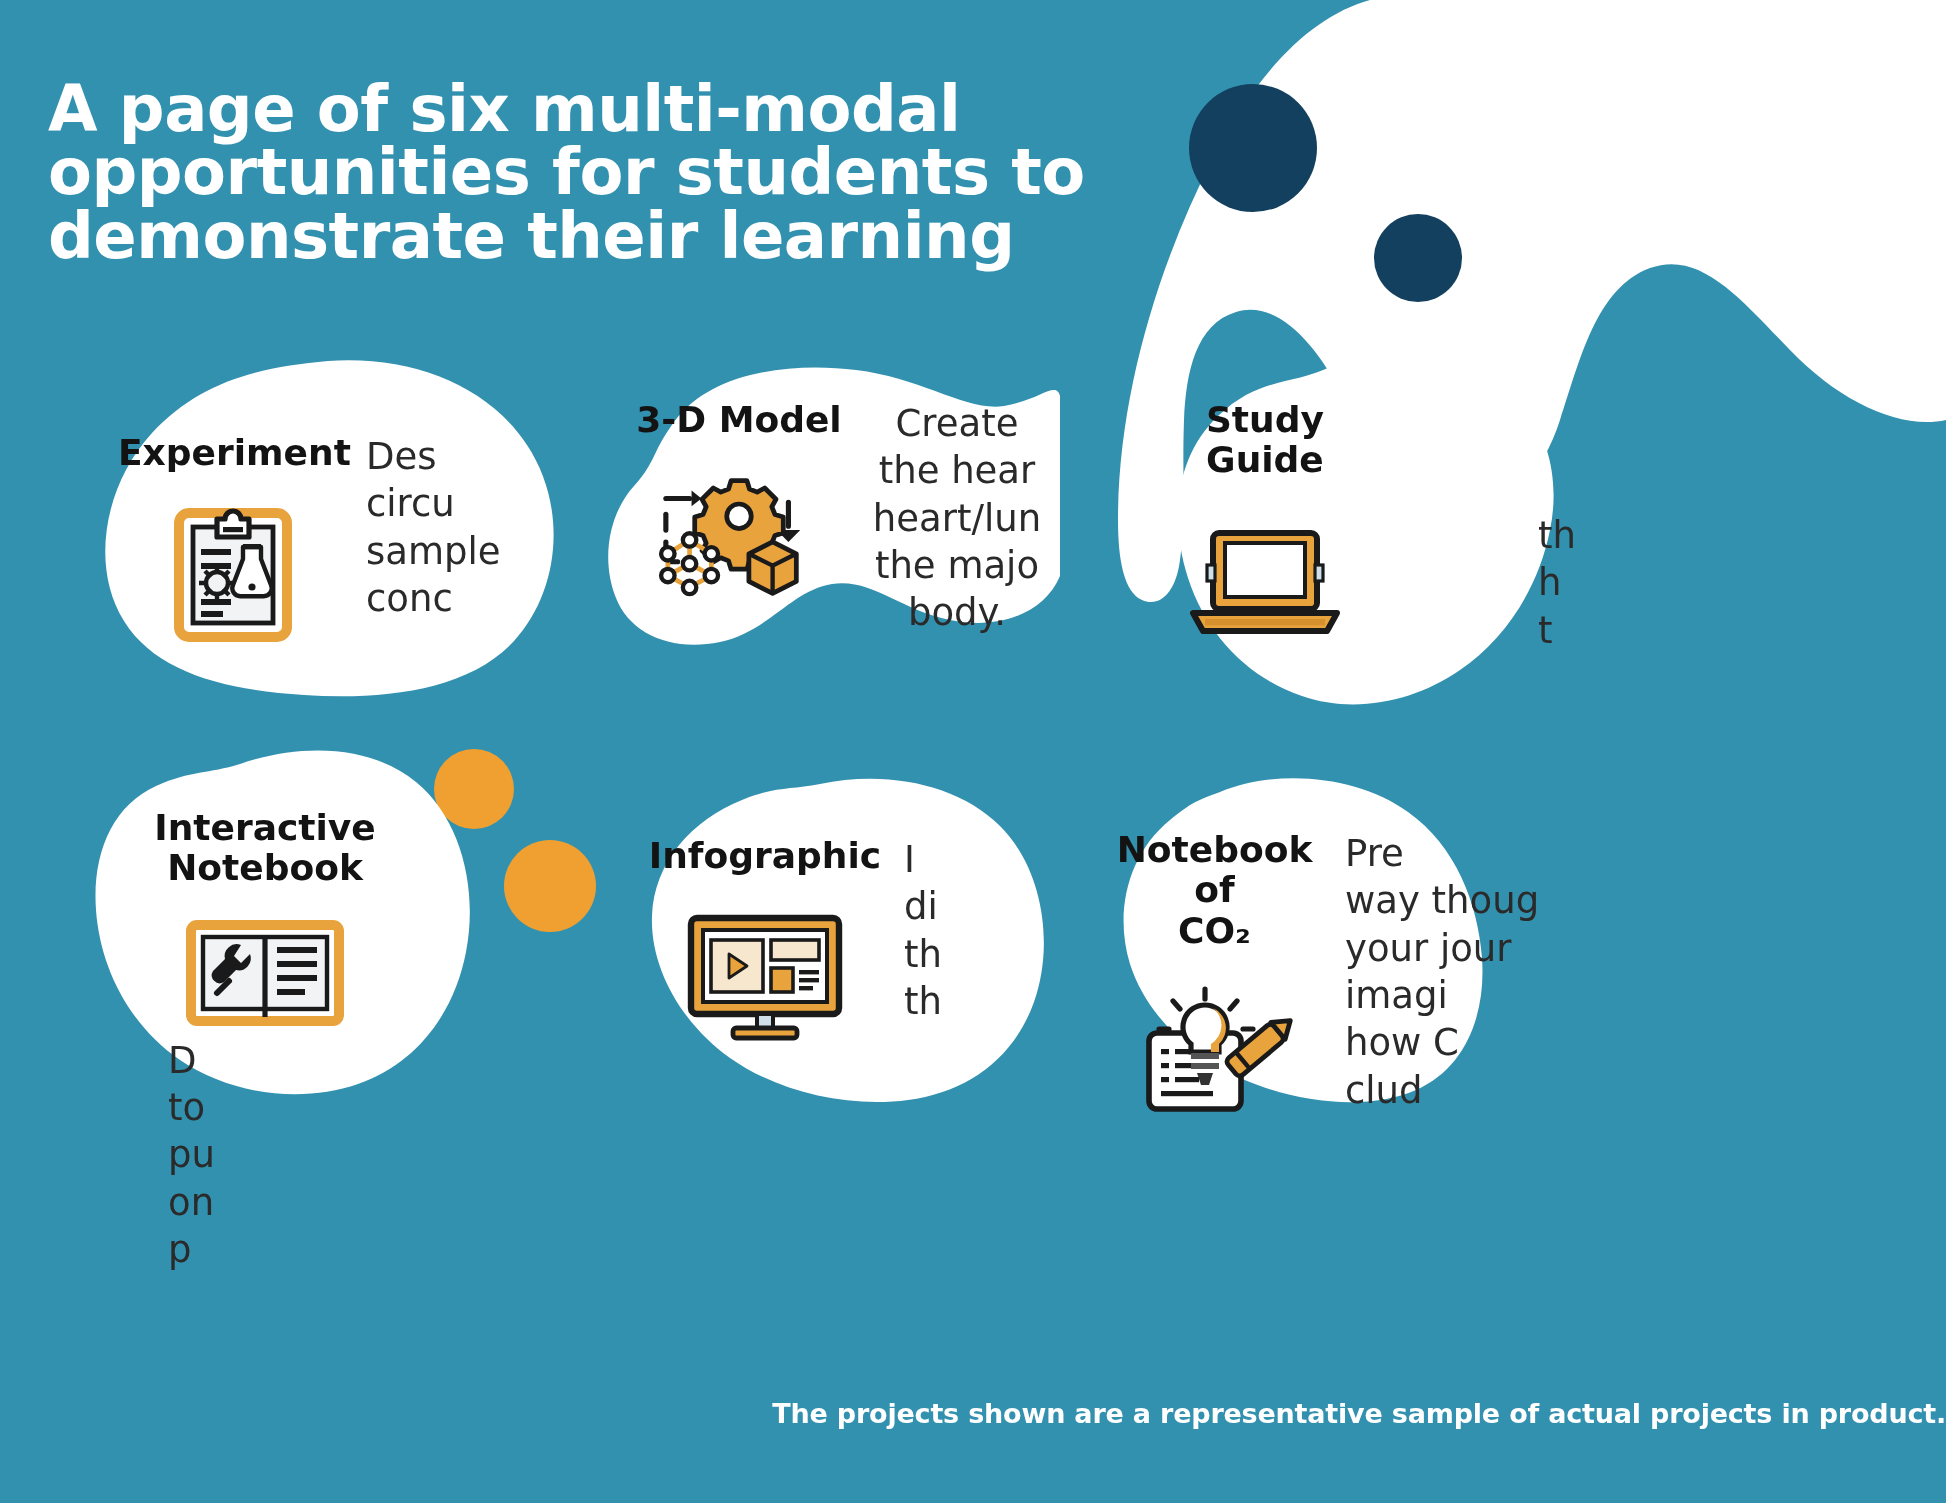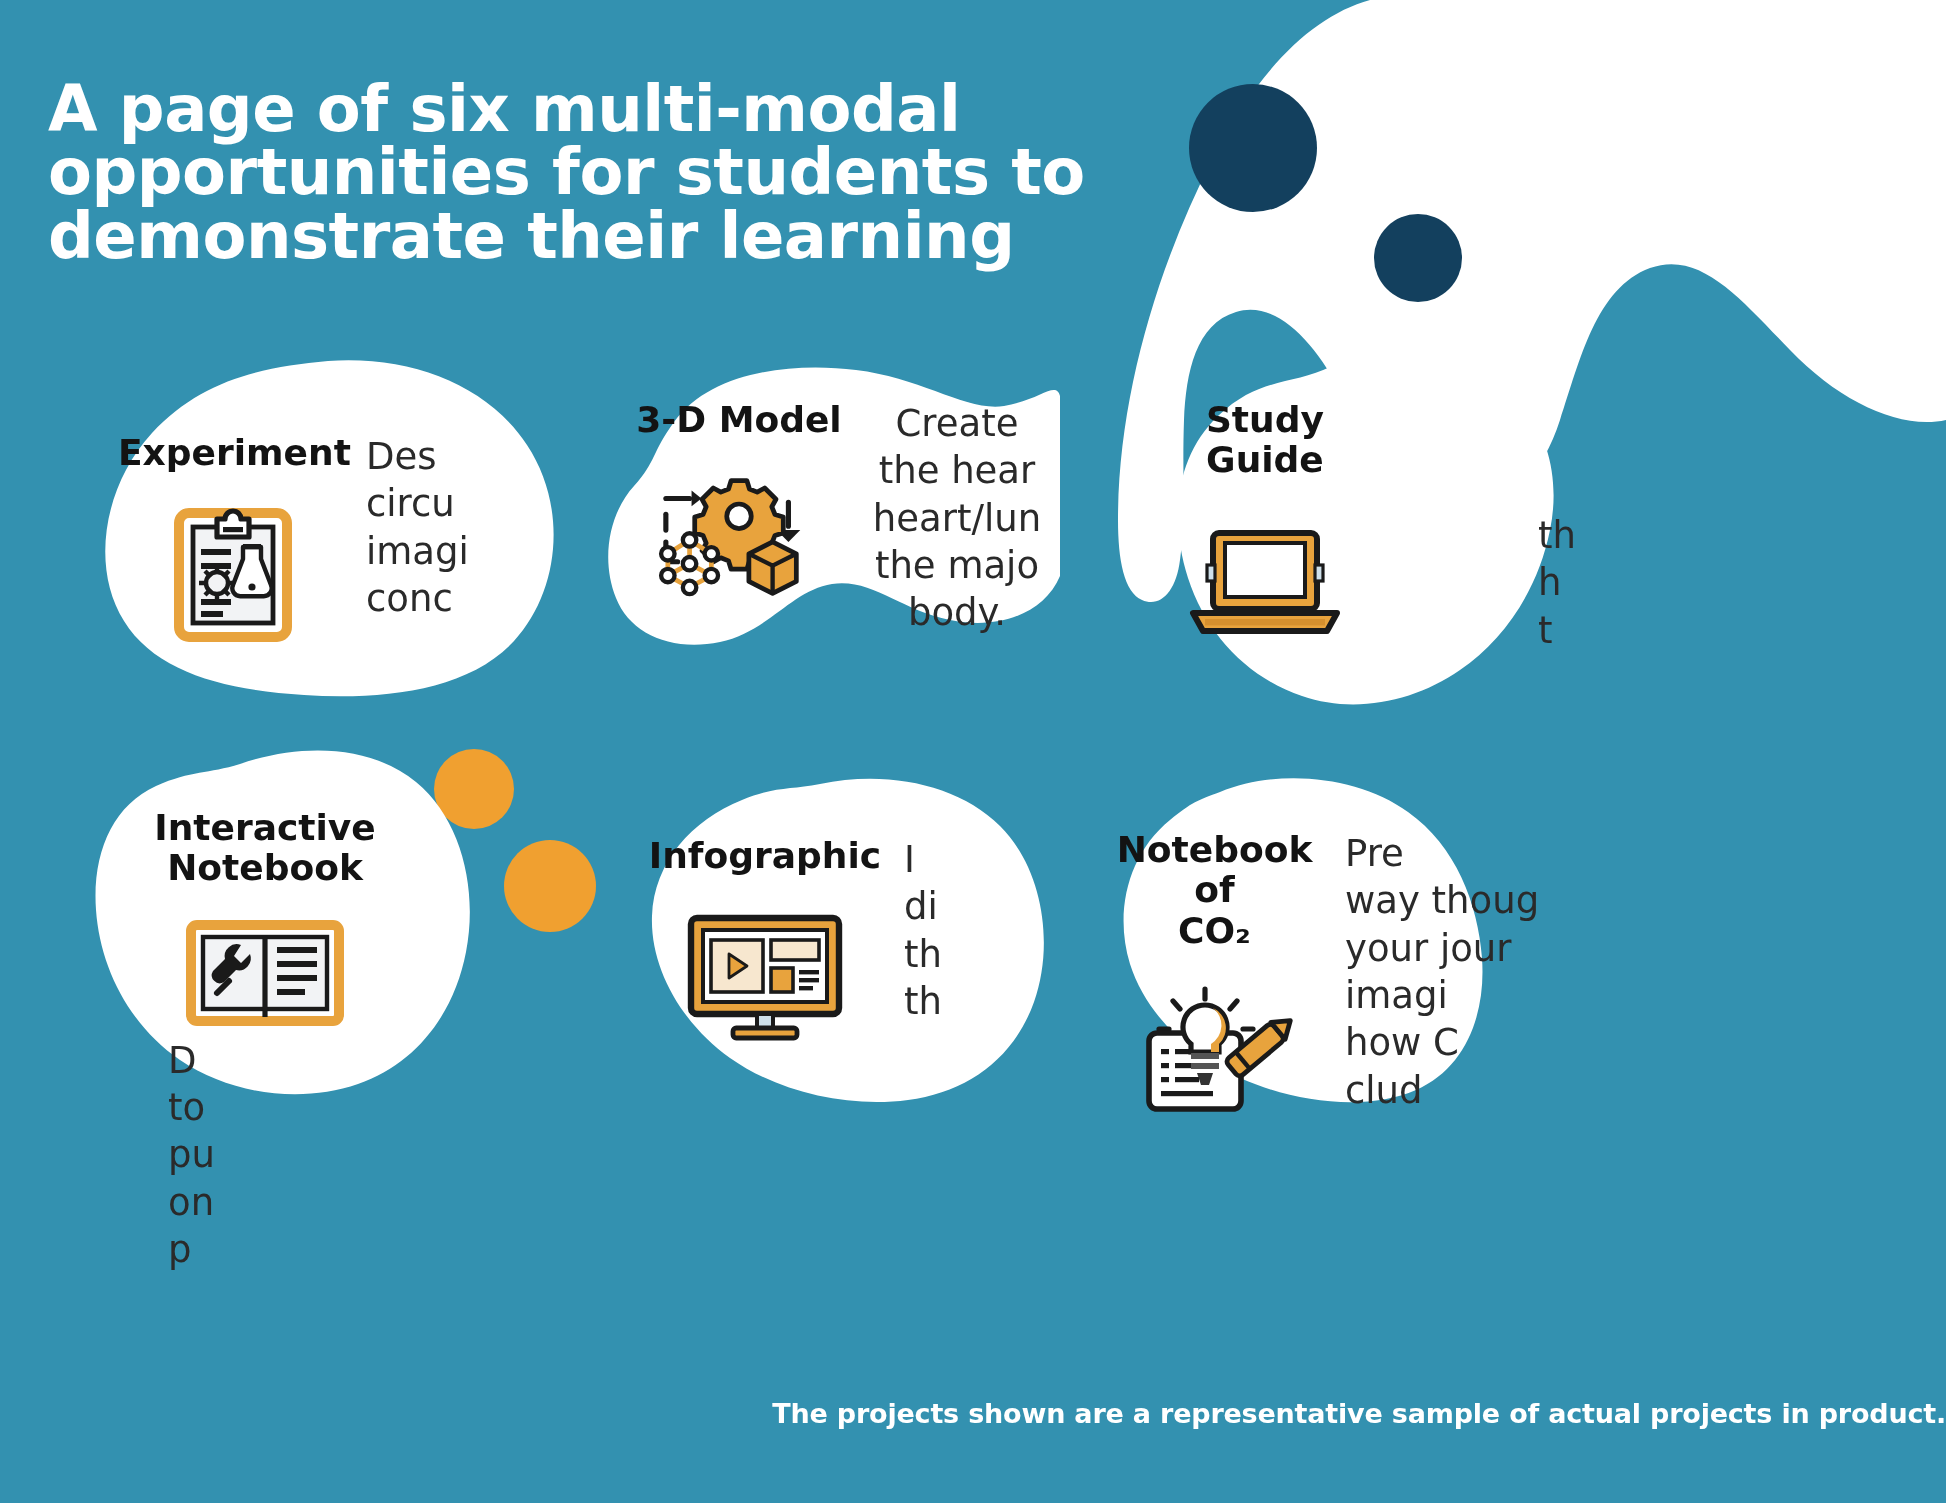--- a/index.html
+++ b/index.html
@@ -115,21 +115,21 @@
             <circle cx="41.5" cy="46" r="1.8" fill="#1a1a1a"></circle>
             <g stroke="#1a1a1a" stroke-width="2.2" fill="none">
               <circle cx="24" cy="44" r="5.5"></circle>
               <path d="M24 35 v4 M24 49 v4 M15 44 h4 M29 44 h4 M18 38 l3 3 M27 47 l3 3 M30 38 l-3 3 M21 47 l-3 3"></path>
             </g>
           </svg>
         </div>
       </div>
       <div class="card-body" style="margin-left:18px;width:170px;overflow:hidden;">Des
 circu
-imagi
+sample
 conc</div>
     </div>
   </div>
 
   <div class="card" style="left:600px;top:362px;width:460px;height:305px;">
     <svg class="blob" width="460" height="305" viewBox="0 0 460 305">
       <path fill="#ffffff" d="M74,60 C110,10 190,0 256,8 C322,16 368,50 404,44
         C440,38 456,18 460,34 L460,214 C444,252 398,268 350,258 C300,248 272,216 232,222
         C192,228 168,270 120,280 C72,290 30,272 16,236 C0,196 10,150 34,124 C56,100 52,90 74,60 Z"></path>
     </svg>

